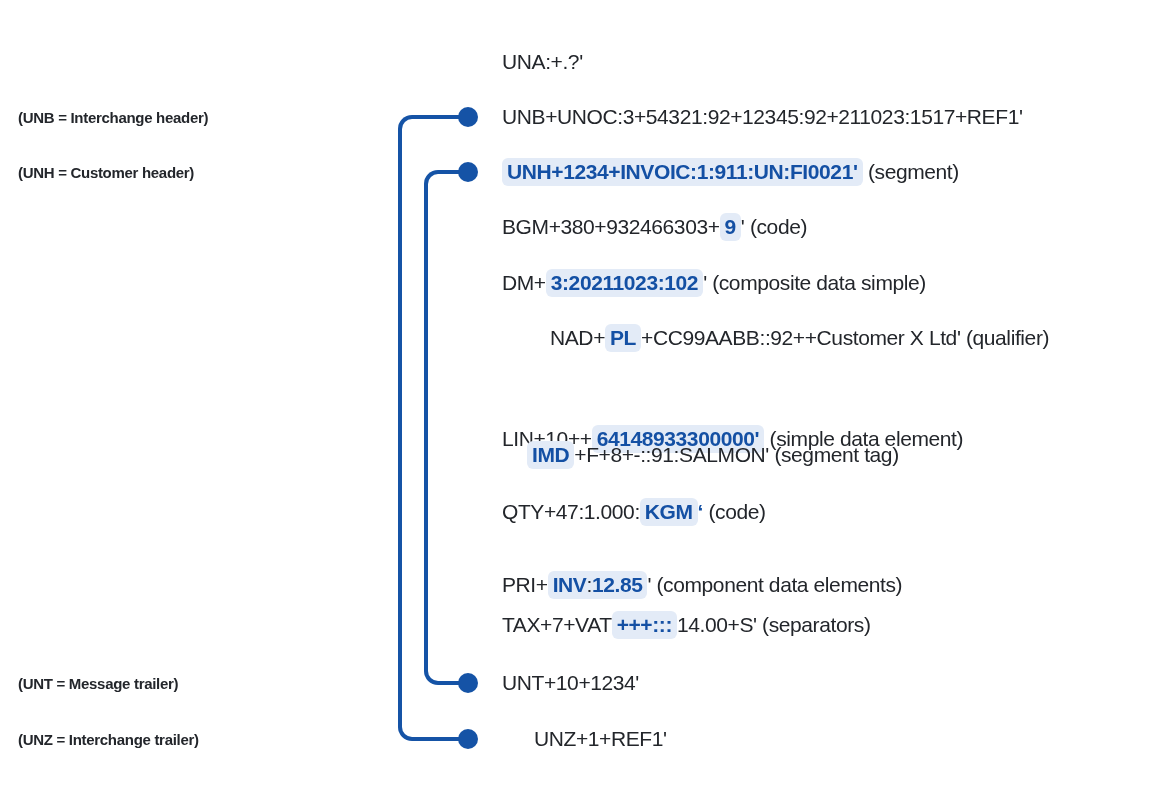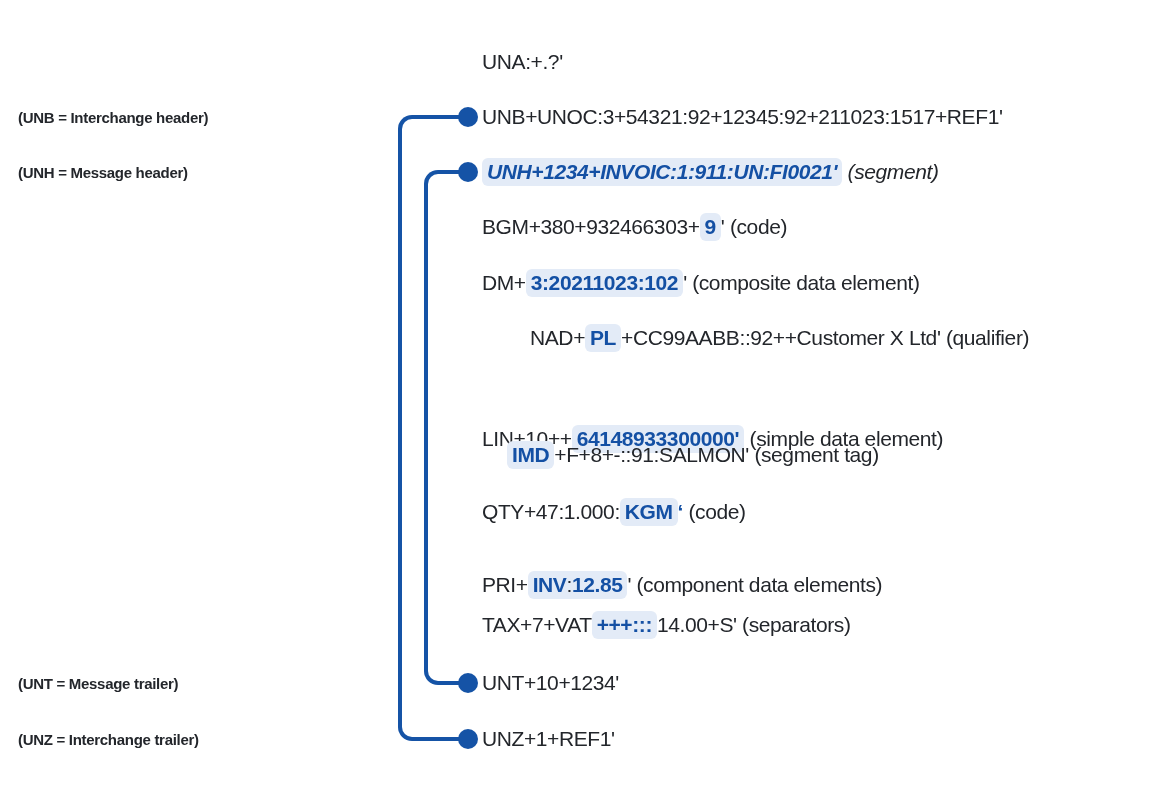--- a/index.html
+++ b/index.html
@@ -24,21 +24,21 @@
     left:18px;
     transform:translateY(-50%);
     font-size:15px;
     font-weight:700;
     color:var(--ink);
     letter-spacing:-0.3px;
     white-space:nowrap;
   }
   .seg{
     position:absolute;
-    left:482px;
+    left:502px;
     transform:translateY(-50%);
     font-size:21px;
     color:var(--ink);
     letter-spacing:-0.4px;
     white-space:nowrap;
   }
   .hl{
     background:var(--hl-bg);
     border-radius:6px;
     padding:2px 5px 3px 5px;
@@ -69,45 +69,45 @@
     height:130px;
   }
 </style>
 </head>
 <body>
 
 <div class="canvas">
 
   <div>
       <div class="label" style="top: 117px;">(UNB = Interchange header)</div>
-      <div class="label" style="top: 172px;">(UNH = Message header)</div>
+      <div class="label" style="top: 172px;">(UNH = Customer header)</div>
       <div class="label" style="top: 683px;">(UNT = Message trailer)</div>
       <div class="label" style="top: 739px;">(UNZ = Interchange trailer)</div>
     </div>
 
   <div class="bracket" id="bracket-outer"></div>
   <div class="bracket" id="bracket-inner"></div>
 
   <div>
       <div class="dot" style="left: 458px; top: 107px;"></div>
       <div class="dot" style="left: 458px; top: 162px;"></div>
       <div class="dot" style="left: 458px; top: 673px;"></div>
       <div class="dot" style="left: 458px; top: 729px;"></div>
     </div>
 
   <div>
       <div class="seg" style="top: 62px;"><span class="p">UNA:+.?'</span></div>
       <div class="seg" style="top: 117px;"><span class="p">UNB+UNOC:3+54321:92+12345:92+211023:1517+REF1'</span></div>
-      <div class="seg" style="top: 172px; font-style: italic;"><span class="hl"><span class="hb">UNH+1234+INVOIC:1:911:UN:FI0021'</span></span><span class="p"> (segment)</span></div>
+      <div class="seg" style="top: 172px;"><span class="hl"><span class="hb">UNH+1234+INVOIC:1:911:UN:FI0021'</span></span><span class="p"> (segment)</span></div>
       <div class="seg" style="top: 227px;"><span class="p">BGM+380+932466303+</span><span class="hl"><span class="hb">9</span></span><span class="p">' (code)</span></div>
-      <div class="seg" style="top: 283px;"><span class="p">DM+</span><span class="hl"><span class="hb">3:20211023:102</span></span><span class="p">' (composite data element)</span></div>
+      <div class="seg" style="top: 283px;"><span class="p">DM+</span><span class="hl"><span class="hb">3:20211023:102</span></span><span class="p">' (composite data simple)</span></div>
       <div class="seg" style="top: 338px; margin-left: 48px;"><span class="p">NAD+</span><span class="hl"><span class="hb">PL</span></span><span class="p">+CC99AABB::92++Customer X Ltd' (qualifier)</span></div>
       <div class="seg" style="top: 399px; margin-top: 40px;"><span class="p">LIN+10++</span><span class="hl"><span class="hb">64148933300000'</span></span><span class="p"> (simple data element)</span></div>
       <div class="seg" style="top: 455px; padding-left: 25px;"><span class="hl"><span class="hb">IMD</span></span><span class="p">+F+8+-::91:SALMON' (segment tag)</span></div>
       <div class="seg" style="top: 512px;"><span class="p">QTY+47:1.000:</span><span class="hl"><span class="hb">KGM</span></span><span class="bb">‘</span><span class="p"> (code)</span></div>
       <div class="seg" style="top: 569px; margin-top: 16px;"><span class="p">PRI+</span><span class="hl"><span class="hb">INV</span><span class="hd">:</span><span class="hb">12.85</span></span><span class="p">' (component data elements)</span></div>
       <div class="seg" style="top: 625px; text-align: right;"><span class="p">TAX+7+VAT</span><span class="hl"><span class="hb">+++:::</span></span><span class="p">14.00+S' (separators)</span></div>
       <div class="seg" style="top: 683px;"><span class="p">UNT+10+1234'</span></div>
-      <div class="seg" style="top: 739px;"><span class="p">UNZ+1+REF1'</span></div>
+      <div class="seg" style="top: 739px; margin-left: 32px;"><span class="p">UNZ+1+REF1'</span></div>
     </div>
 
 
 </div>
 
 </body></html>

